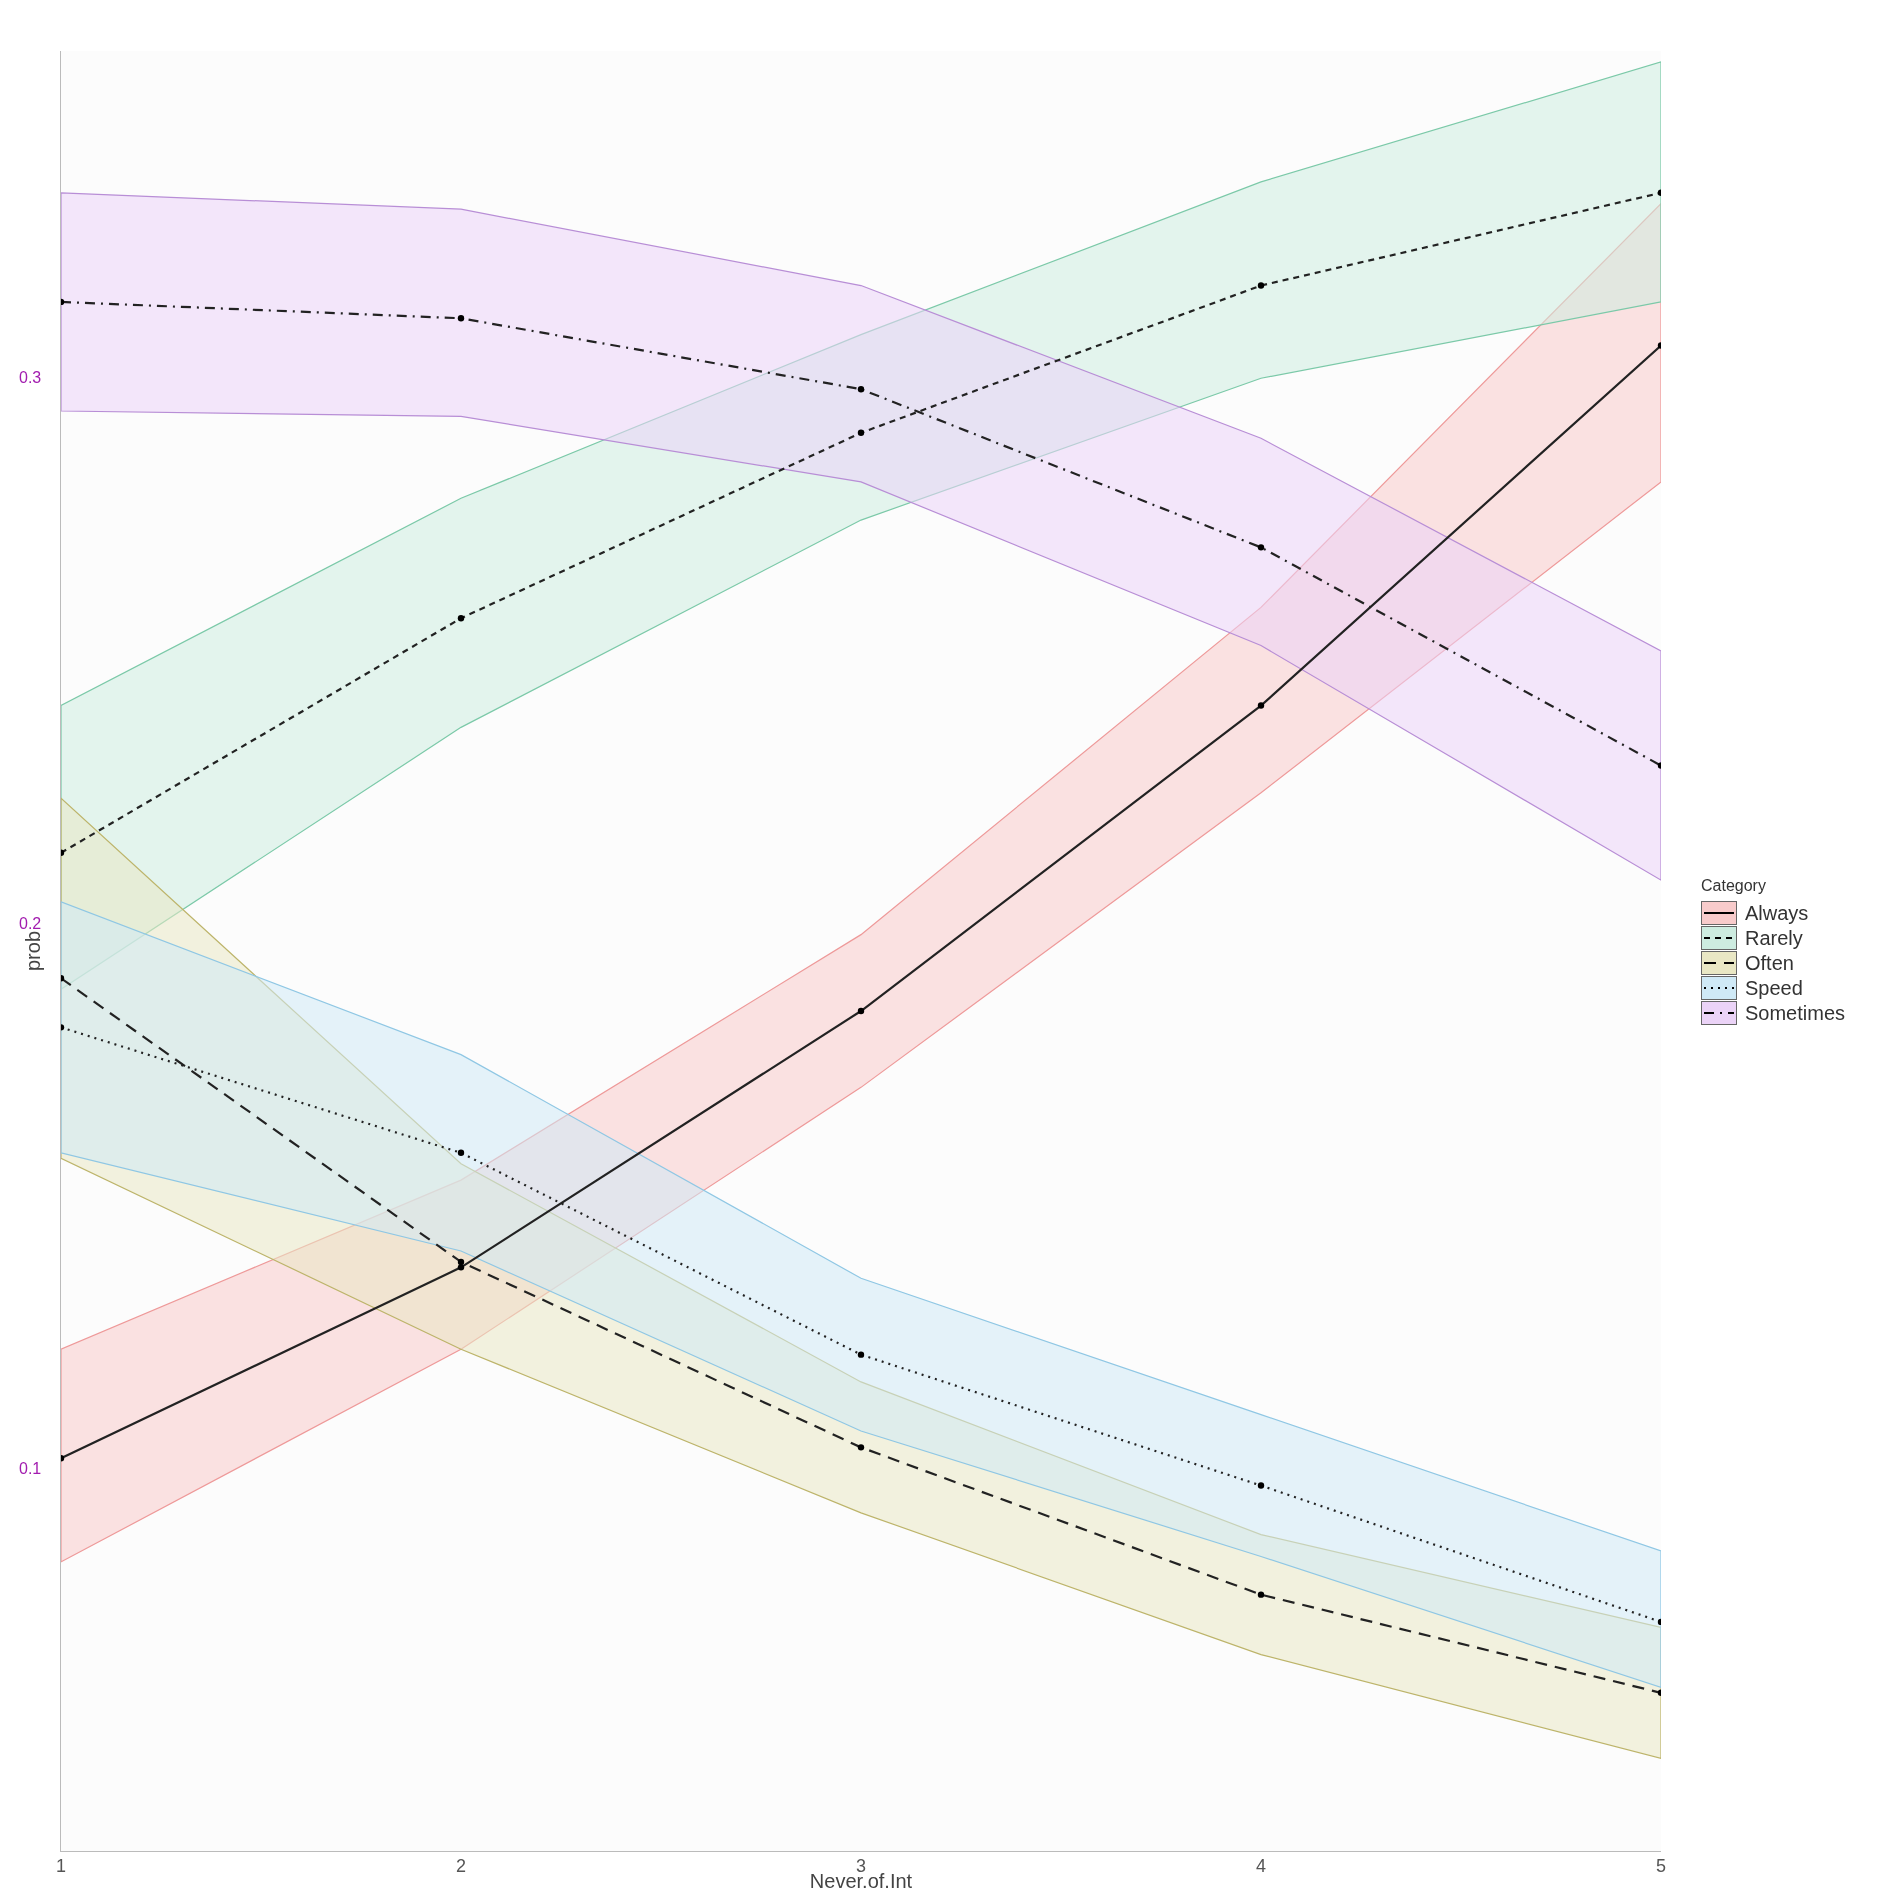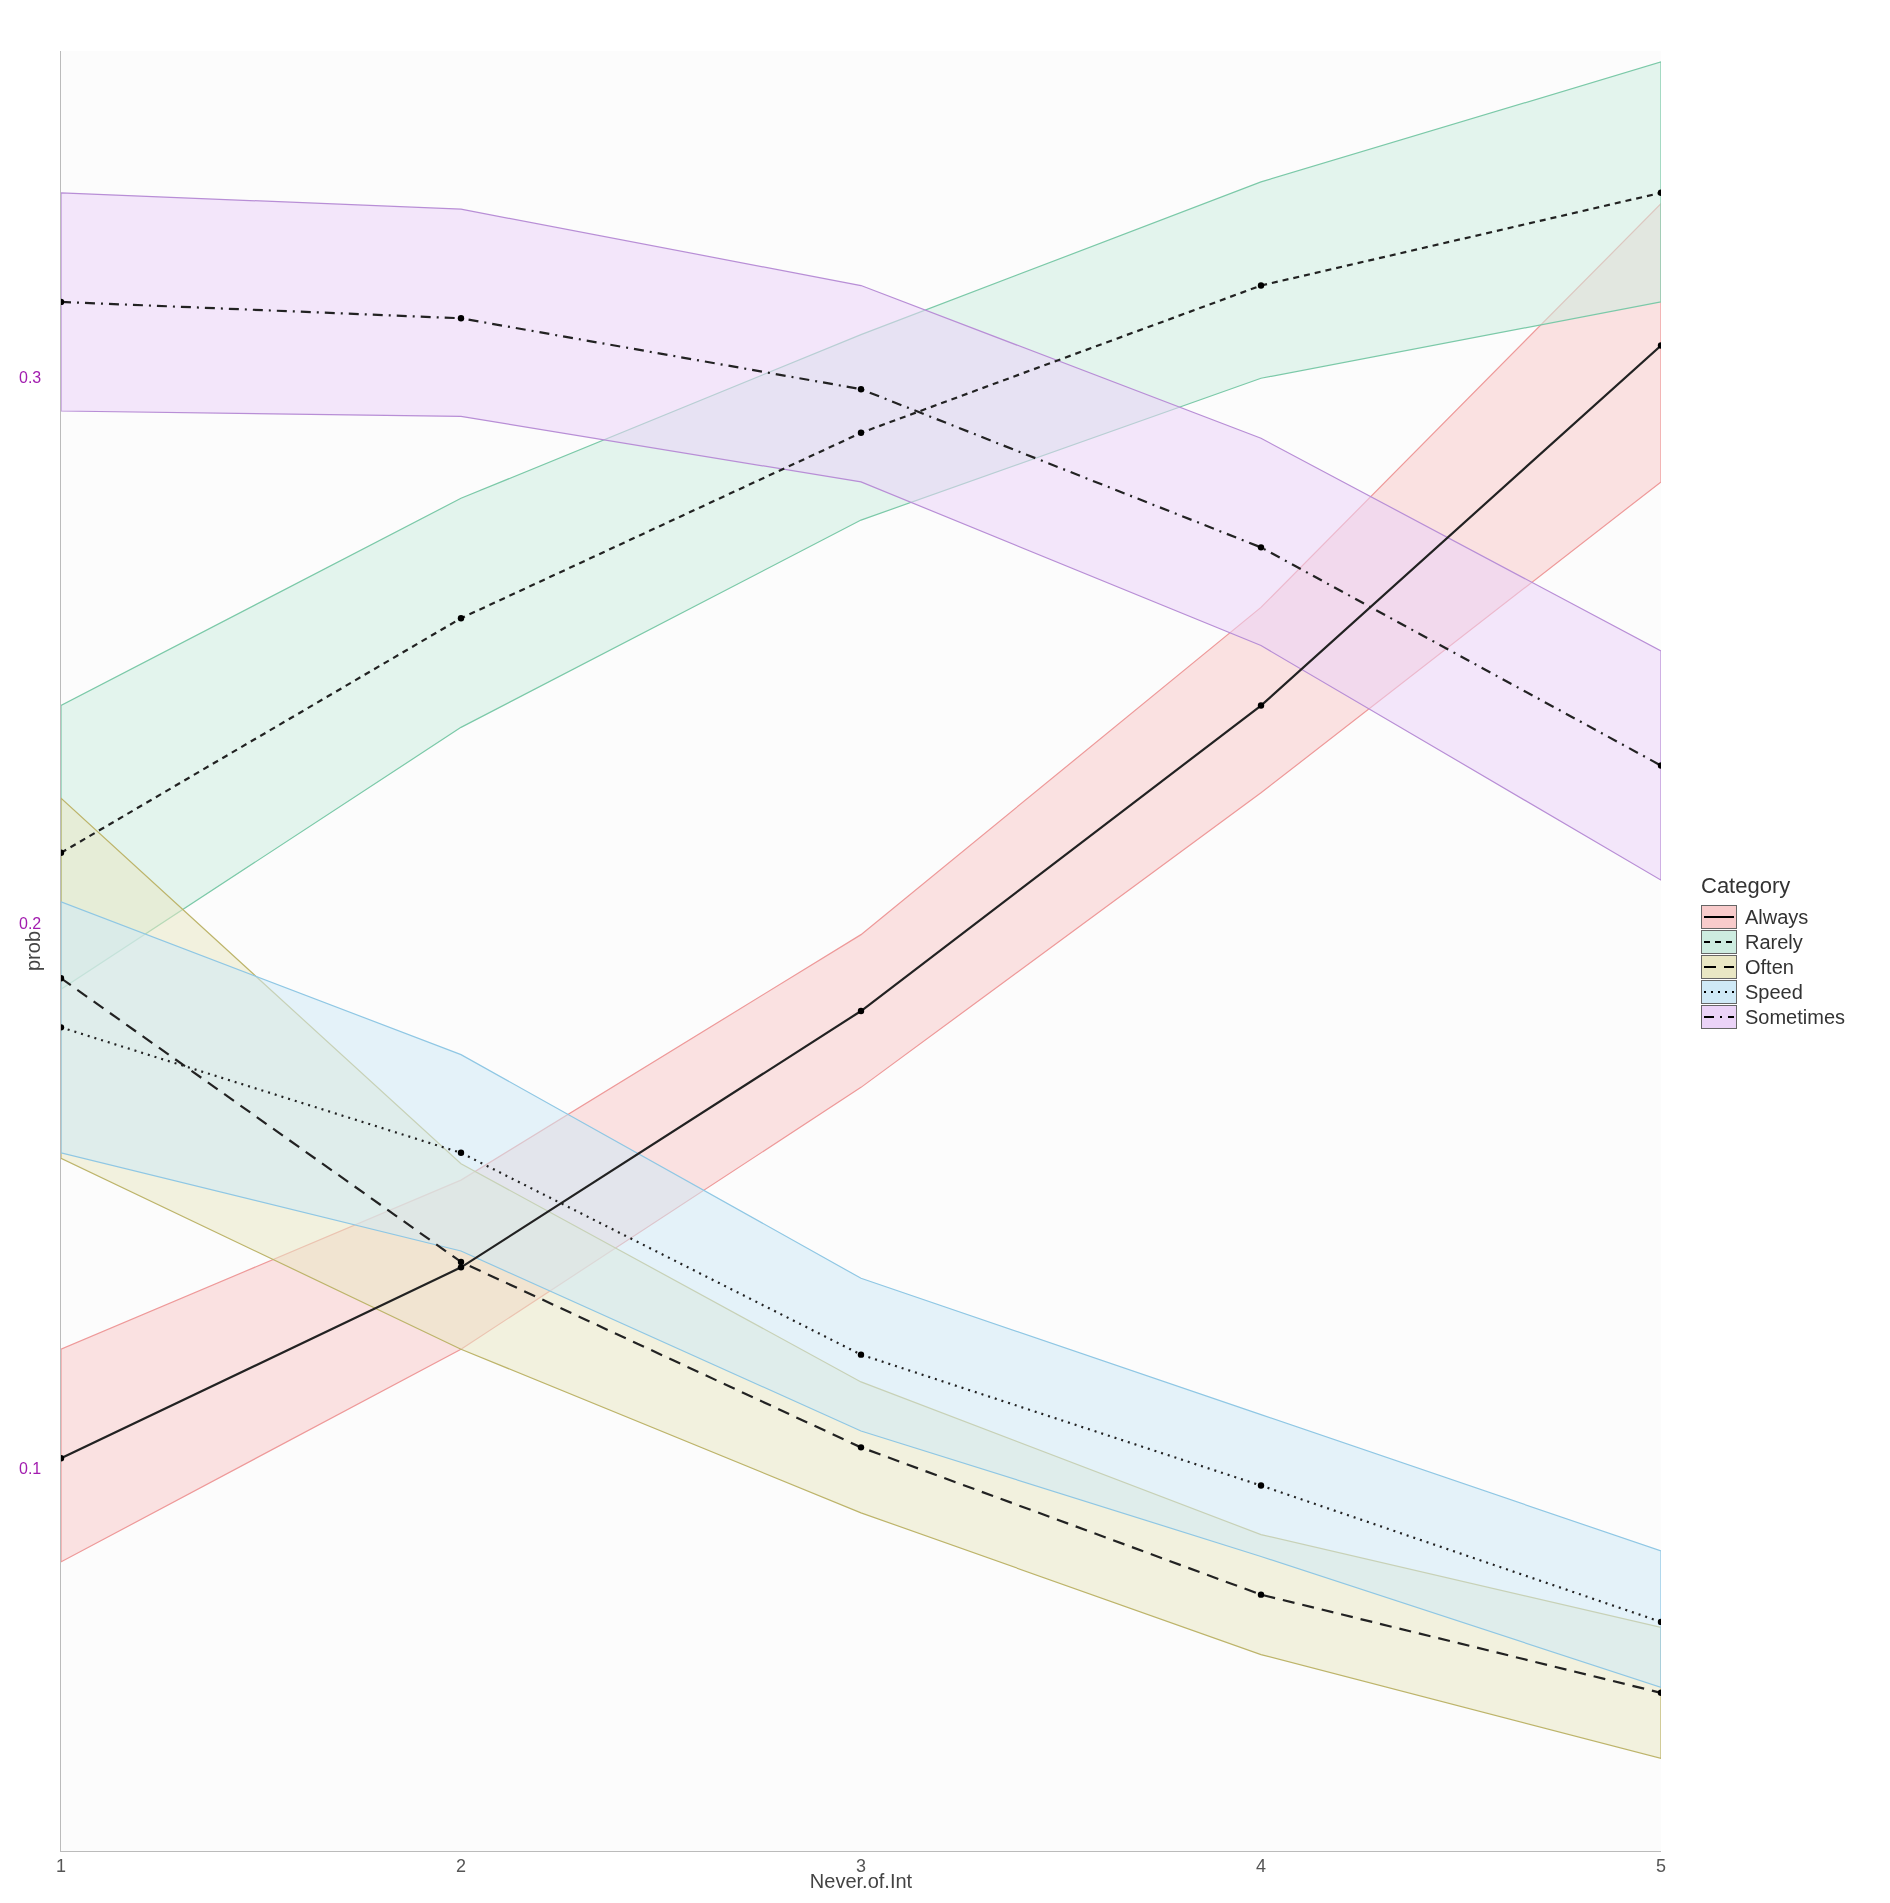--- a/index.html
+++ b/index.html
@@ -1,19 +1,19 @@
 <!DOCTYPE html>
 <html><head>
 <meta charset="utf-8">
 <style>
 html,body{margin:0;padding:0;background:#fff;font-family:Arial,Helvetica,sans-serif;color:#333}
 #wrap{display:flex;align-items:center;padding:20px 20px 20px 60px;box-sizing:border-box;width:1890px;height:1903px}
 #plot{position:relative;width:1600px;height:1800px;background:#fcfcfc;border-left:1px solid #bbb;border-bottom:1px solid #bbb}
 #legend{margin-left:40px;font-size:20px}
-#legend .title{font-size:22px;margin-bottom:6px}
+#legend .title{font-size:16px;margin-bottom:6px}
 #legend .item{display:flex;align-items:center;margin:1px 0}
 #legend .sw{width:34px;height:22px;border:1px solid #666;margin-right:8px;position:relative;flex:0 0 34px}
 #legend .sw svg{position:absolute;left:0;top:0}
 .axis-label{position:absolute;font-size:20px;color:#444}
 .ylab{left:-48px;top:50%;transform:translateY(-50%) rotate(-90deg);transform-origin:center}
 .xlab{left:50%;bottom:-42px;transform:translateX(-50%)}
 .ytick{position:absolute;left:-42px;font-size:16px;color:#a21caf;transform:translateY(50%)}
 .xtick{position:absolute;bottom:-26px;font-size:18px;color:#555;transform:translateX(-50%)}
 #plot svg{width:100%;height:100%;display:block}
 </style>

